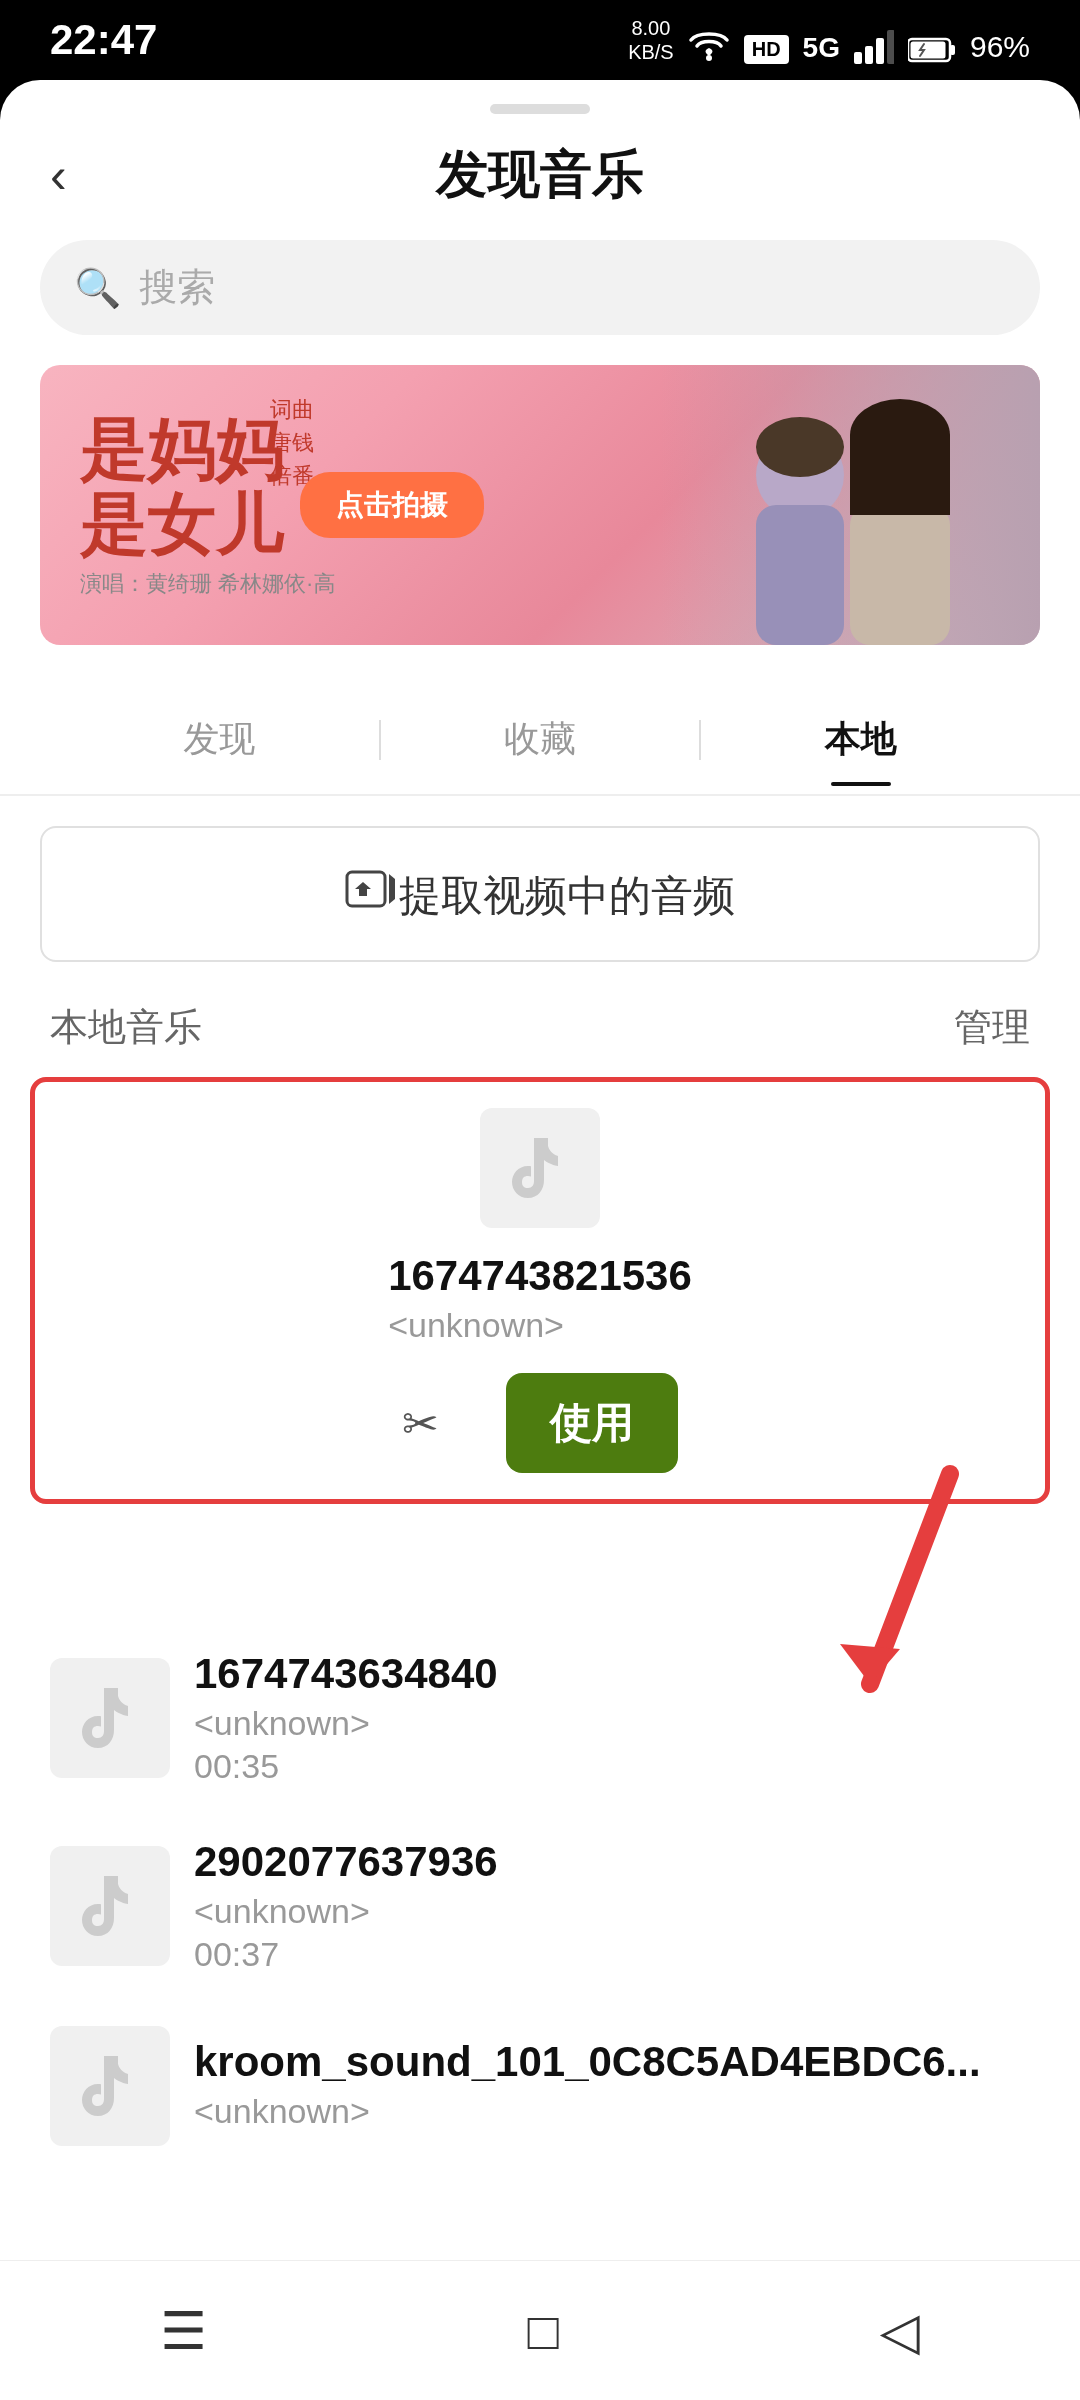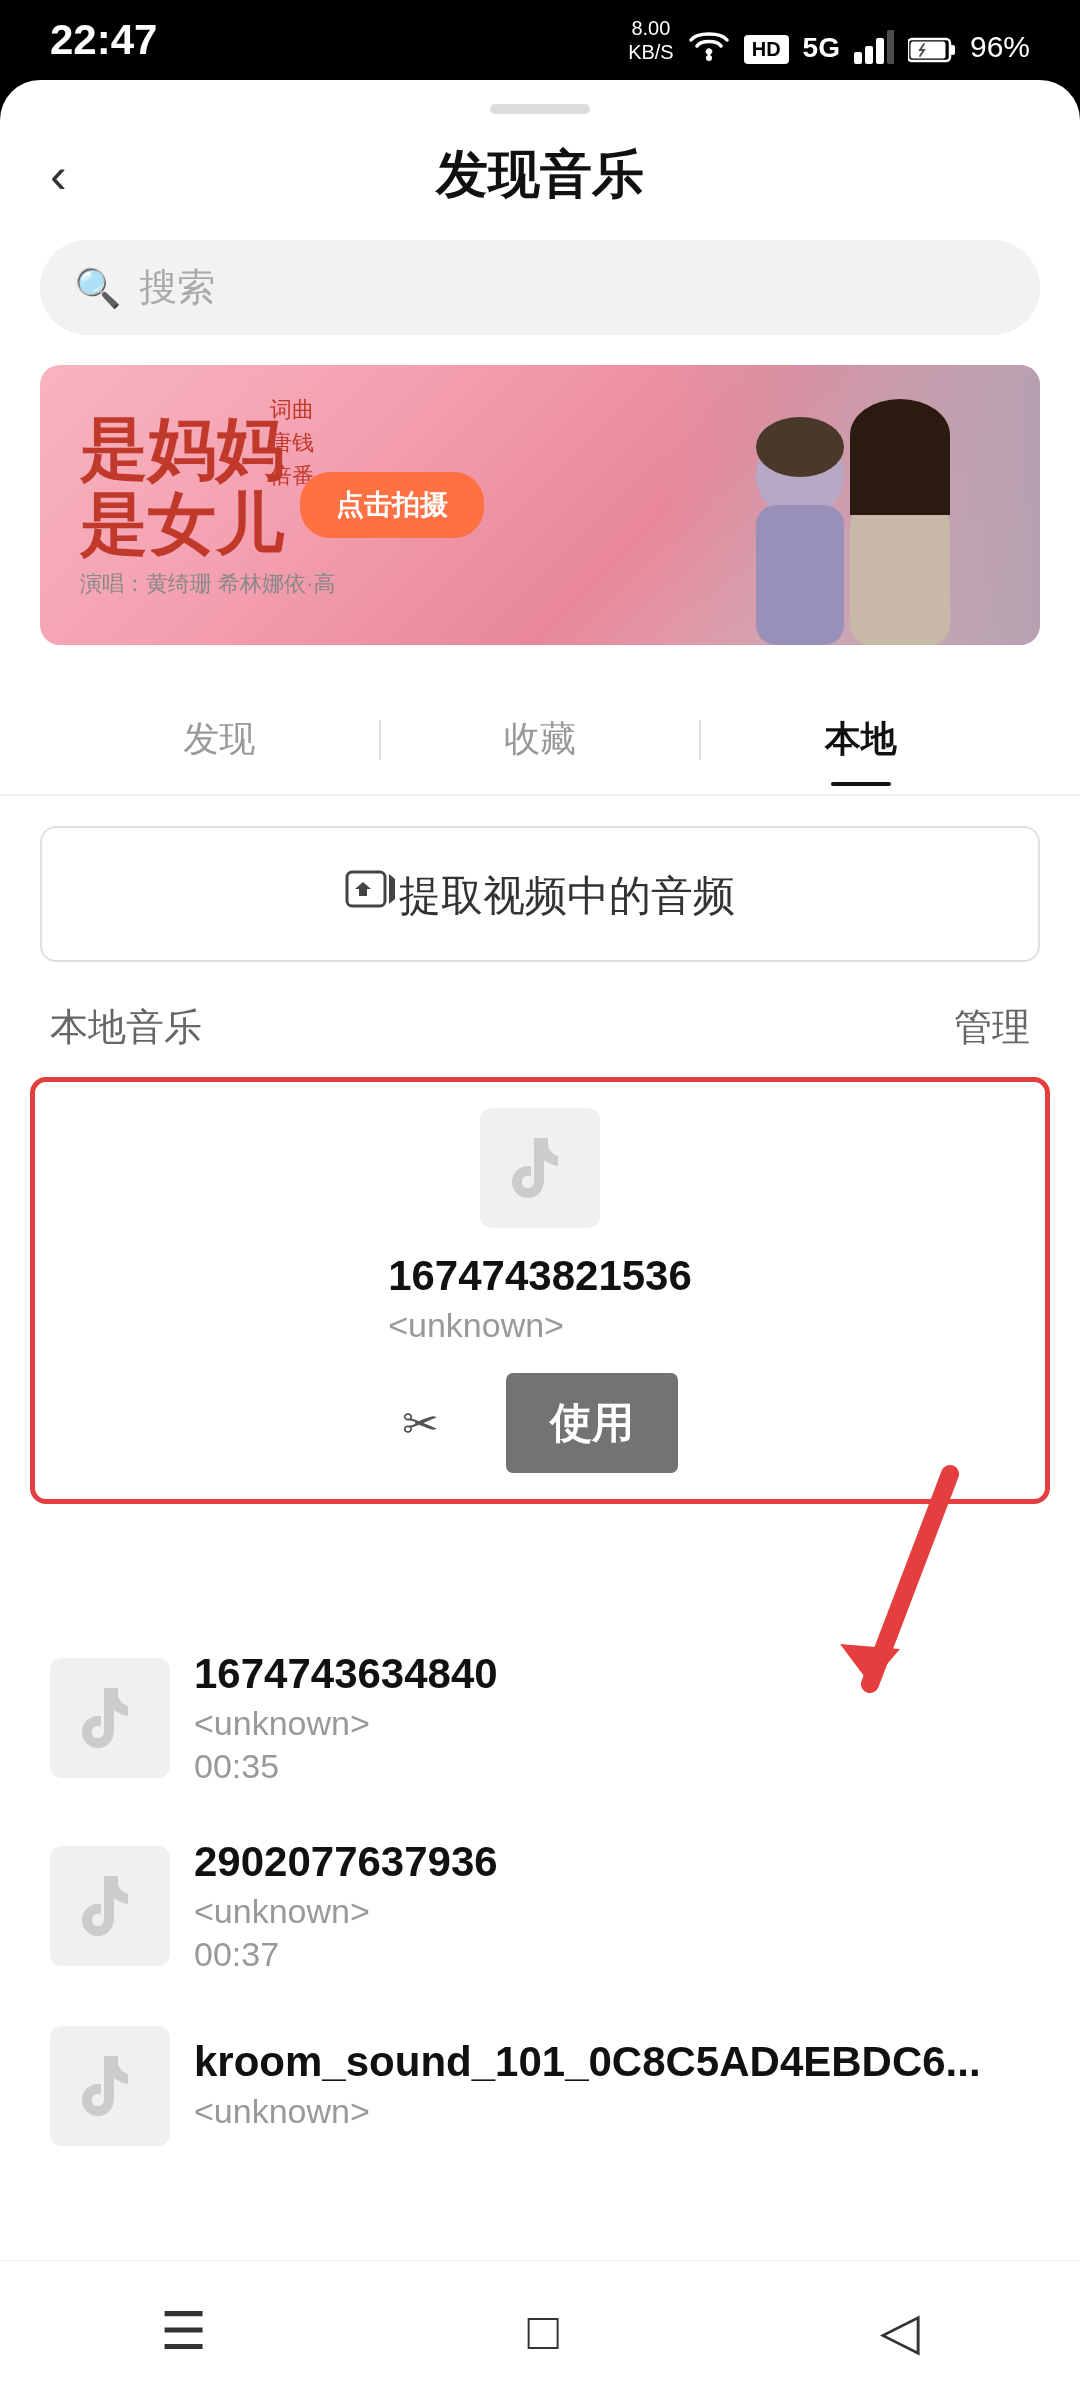--- a/index.html
+++ b/index.html
@@ -301,23 +301,23 @@
       align-items: center;
       gap: 24px;
       flex-shrink: 0;
     }
     .scissors-icon {
       font-size: 44px;
       color: #555;
       cursor: pointer;
     }
     .use-btn {
-      background: #737373;
+      background: #4d7c0f;
       color: #fff;
-      border-radius: 7px;
+      border-radius: 16px;
       padding: 22px 44px;
       font-size: 42px;
       font-weight: 600;
       cursor: pointer;
       white-space: nowrap;
       margin-left: 43px;
     }
 
     
     .bottom-nav {

